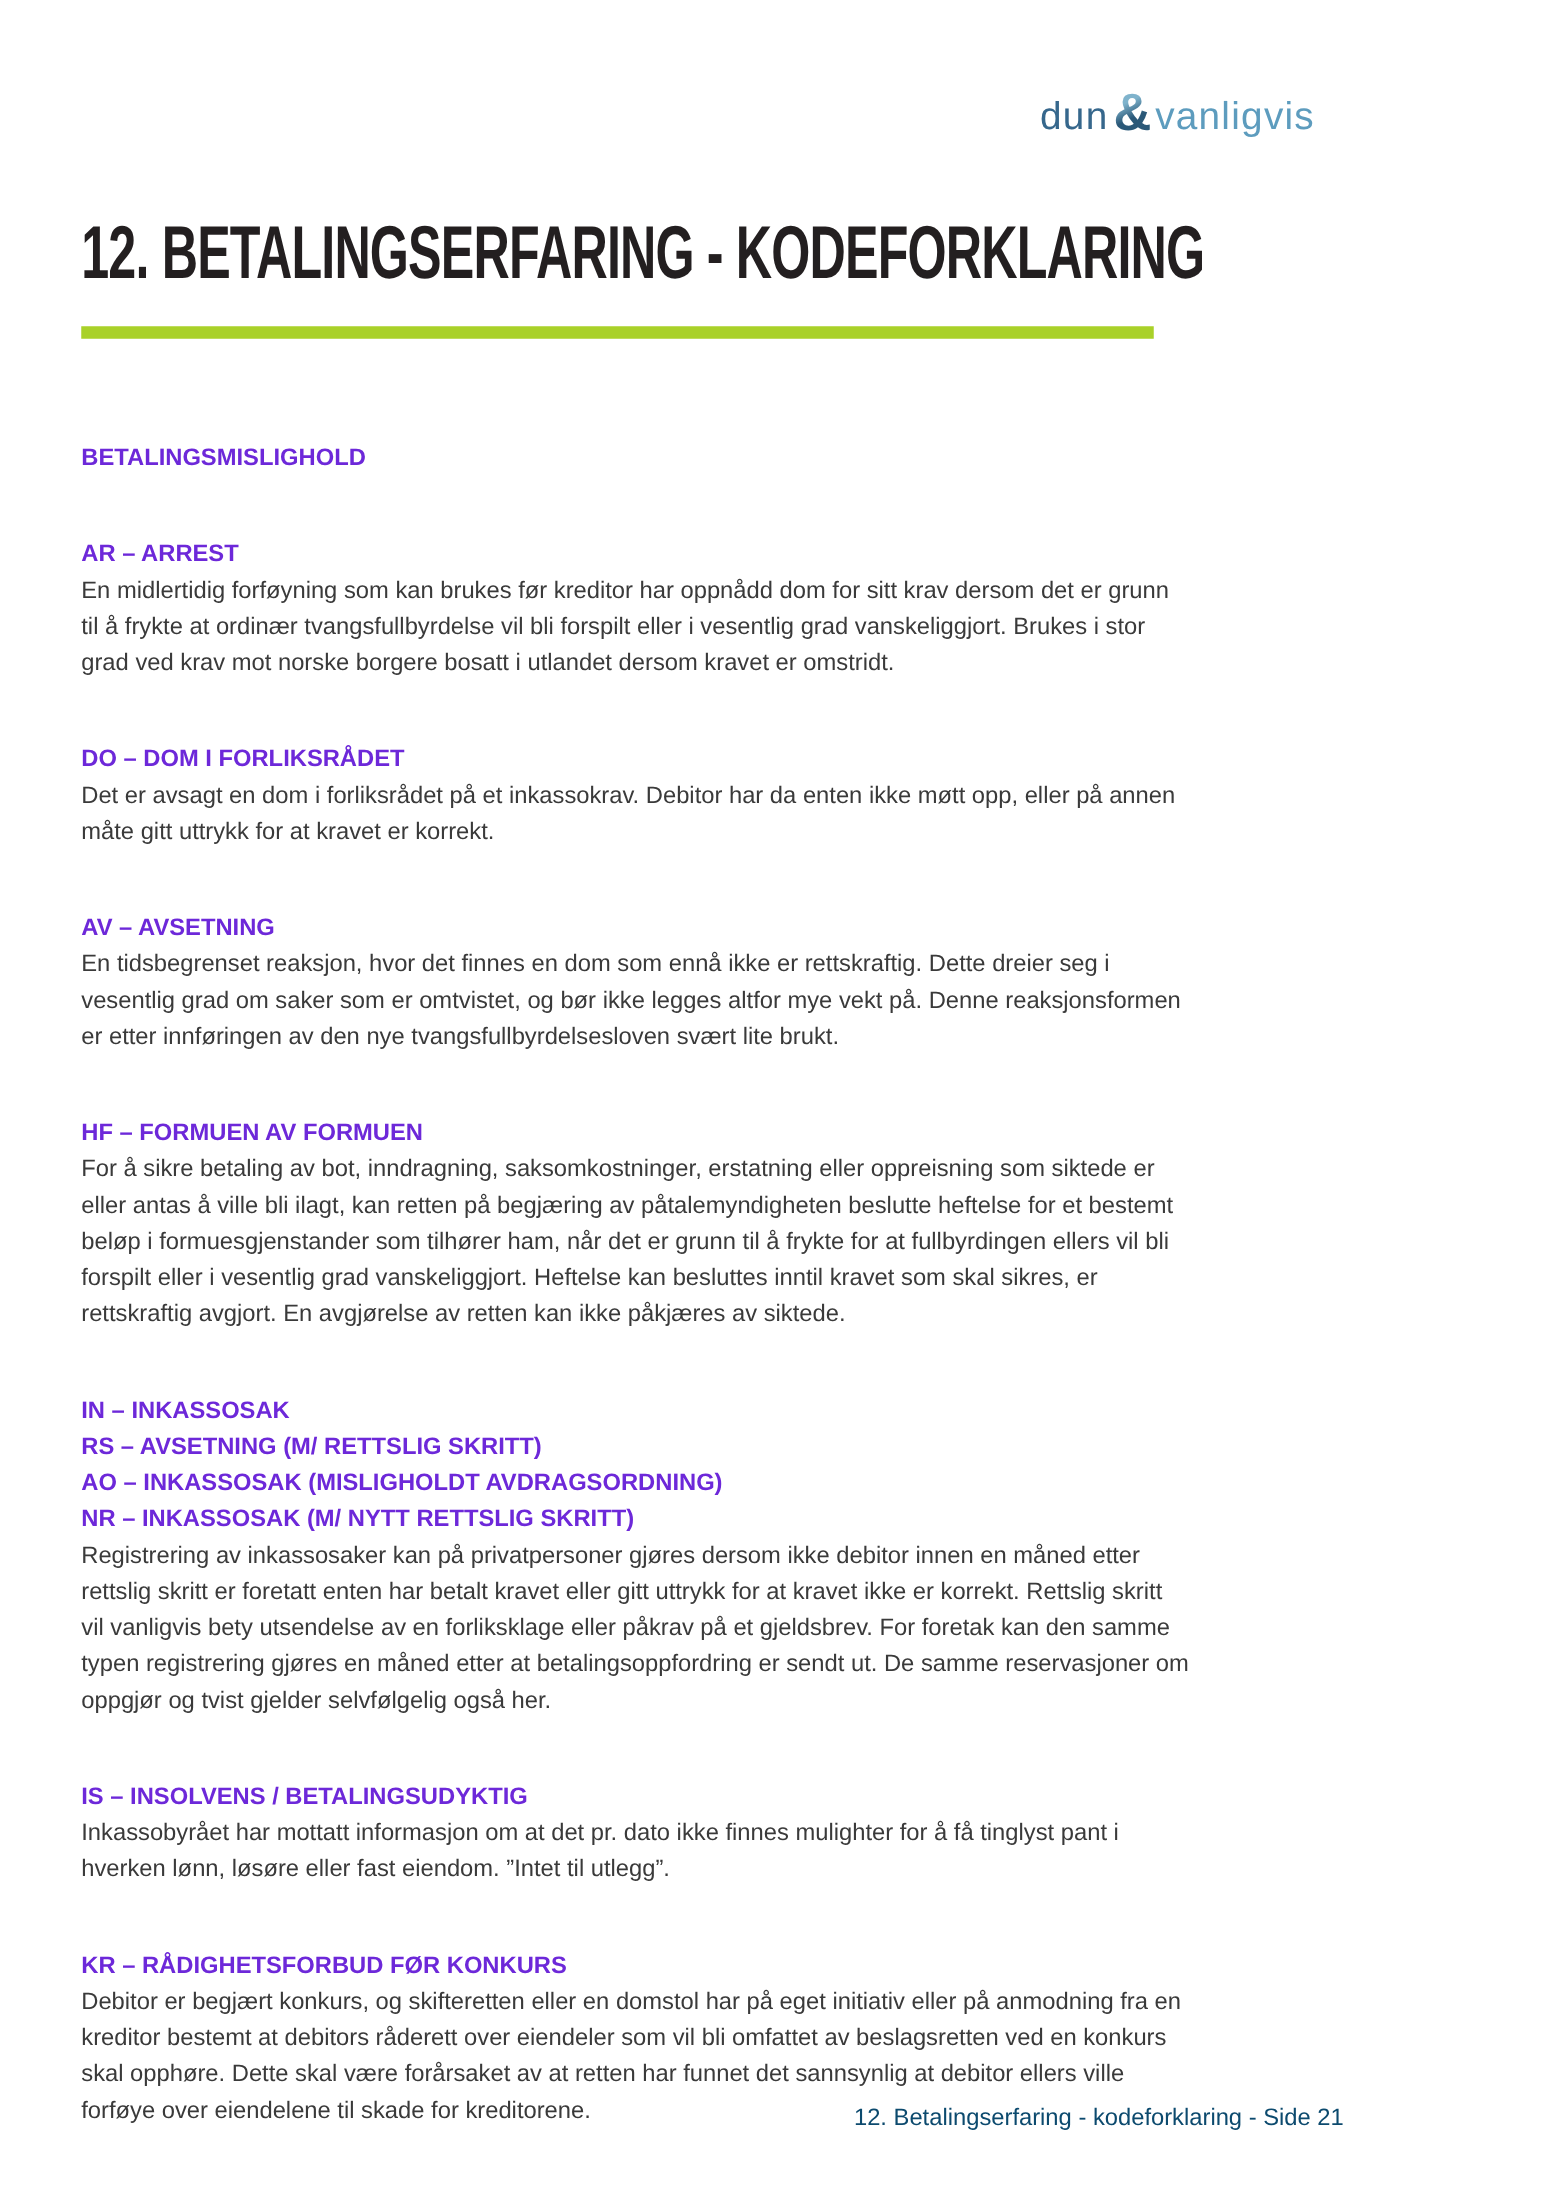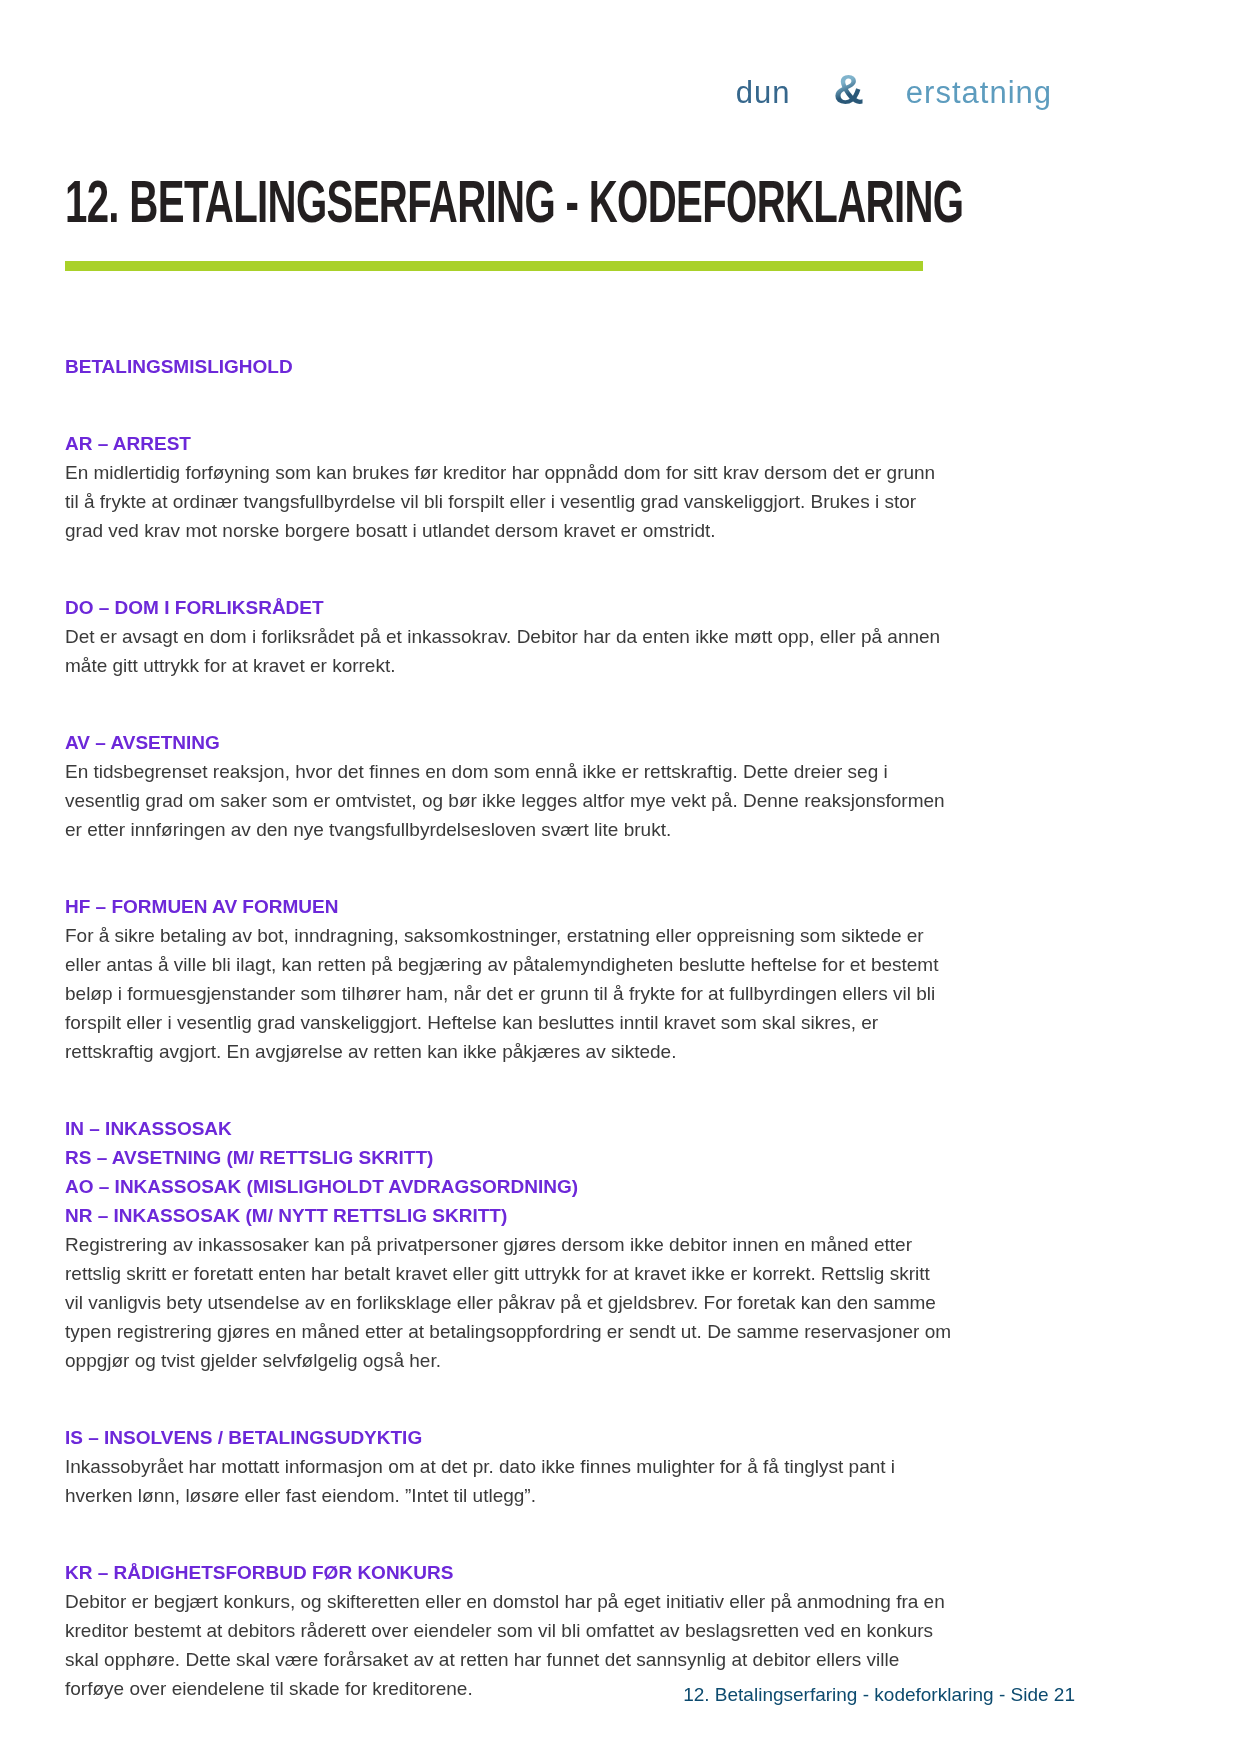--- a/index.html
+++ b/index.html
@@ -13,21 +13,20 @@
   }
 
   
   .logo {
     position: absolute;
     top: 72px;
     right: 189px;
     display: flex;
     align-items: center;
     white-space: nowrap;
-    gap: 39px;
   }
   .logo-part1 {
     font-size: 31px;
     font-weight: 400;
     letter-spacing: 1px;
     color: #36678c;
   }
   .logo-amp {
     font-size: 42px;
     font-weight: 600;
@@ -101,21 +100,21 @@
   }
 </style>
 </head>
 <body>
 
 <div class="page">
 
   <div class="logo">
     <span class="logo-part1" style="color: rgb(54, 103, 140);">dun</span>
     <span class="logo-amp">&amp;</span>
-    <span class="logo-part2" style="color: rgb(93, 156, 190);">erstatning</span>
+    <span class="logo-part2" style="color: rgb(93, 156, 190);">vanligvis</span>
   </div>
 
   <div class="doc-title" style="color: rgb(35, 31, 32);">12. BETALINGSERFARING - KODEFORKLARING</div>
 
   <div class="accent-rule" style="background: rgb(169, 209, 41);"></div>
 
   <div class="content">
     <div class="doc-heading category-heading">BETALINGSMISLIGHOLD</div>
     <div>
   <div class="section">

